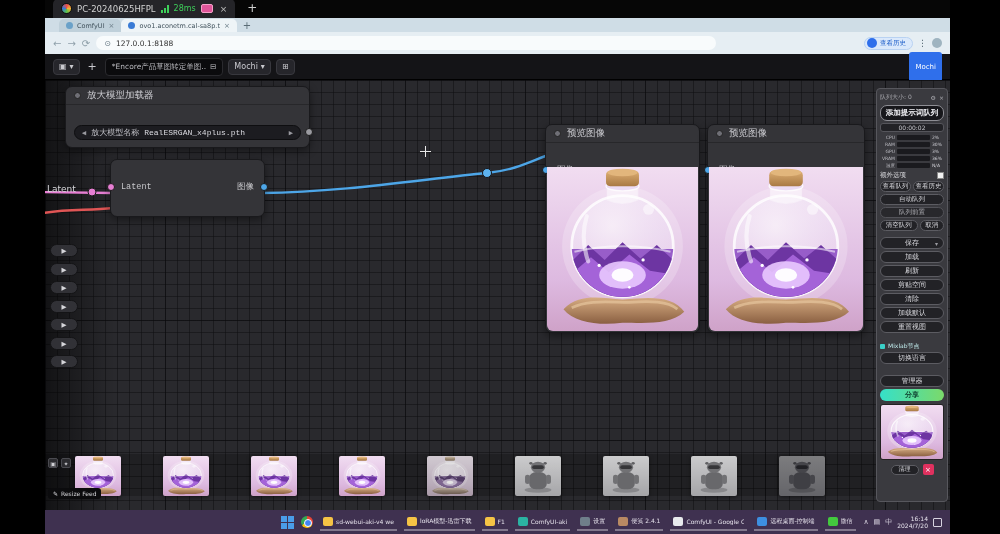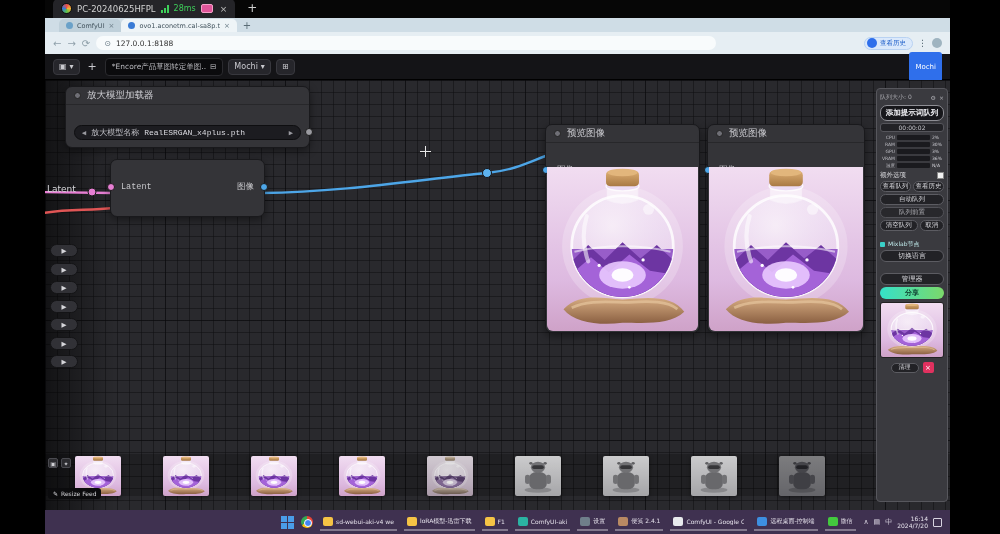--- a/index.html
+++ b/index.html
@@ -489,20 +489,32 @@
         <div class="btnpair">
           <div class="mbtn">查看队列</div>
           <div class="mbtn">查看历史</div>
         </div>
         <div class="mbtn full">自动队列</div>
         <div class="mbtn full dim gap14">队列前置</div>
         <div class="btnpair">
           <div class="mbtn" style="flex:1.6">清空队列</div>
           <div class="mbtn">取消</div>
         </div>
+        <div class="stack">
+          <div class="mbtn tall saverow">
+            <span>保存</span>
+            <span class="caret">▾</span>
+          </div>
+          <div class="mbtn tall">加载</div>
+          <div class="mbtn tall">刷新</div>
+          <div class="mbtn tall">剪贴空间</div>
+          <div class="mbtn tall">清除</div>
+          <div class="mbtn tall">加载默认</div>
+          <div class="mbtn tall">重置视图</div>
+        </div>
         <div class="mixrow">
           <span class="mixdot"></span>
           <span>Mixlab节点</span>
         </div>
         <div class="mbtn tall full">切换语言</div>
         <div class="mbtn tall mgr">管理器</div>
         <div class="share">分享</div>
         <div class="mthumb">
           <svg viewBox="0 0 110 120" preserveAspectRatio="none">
               <use href="#jar"></use>

